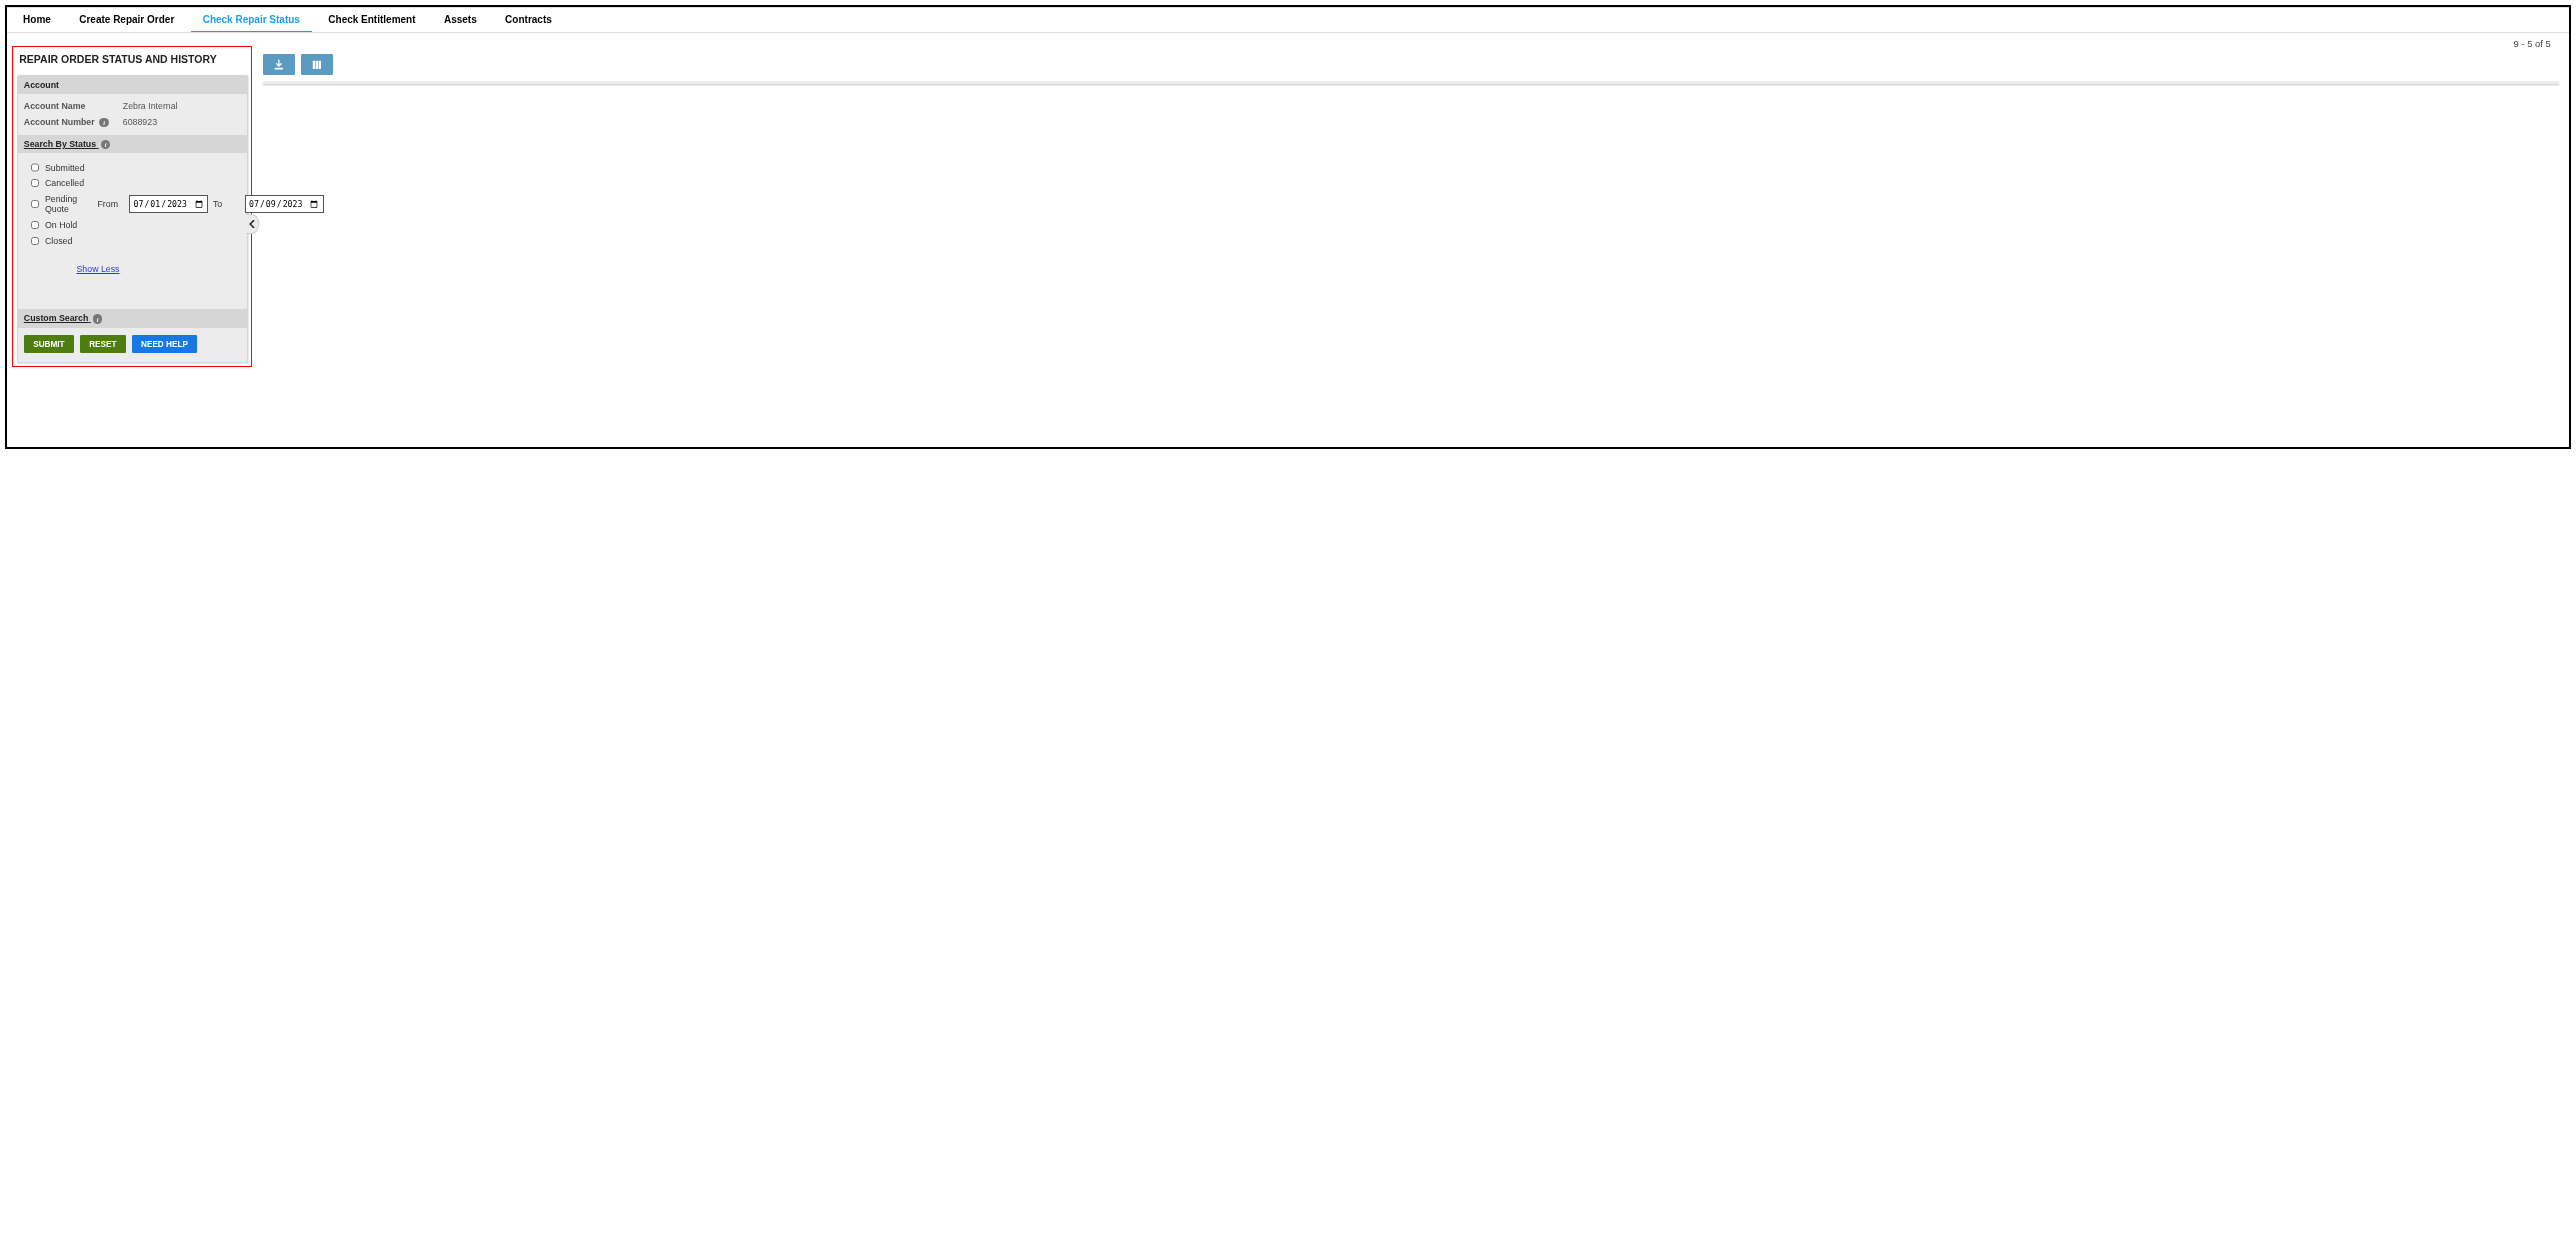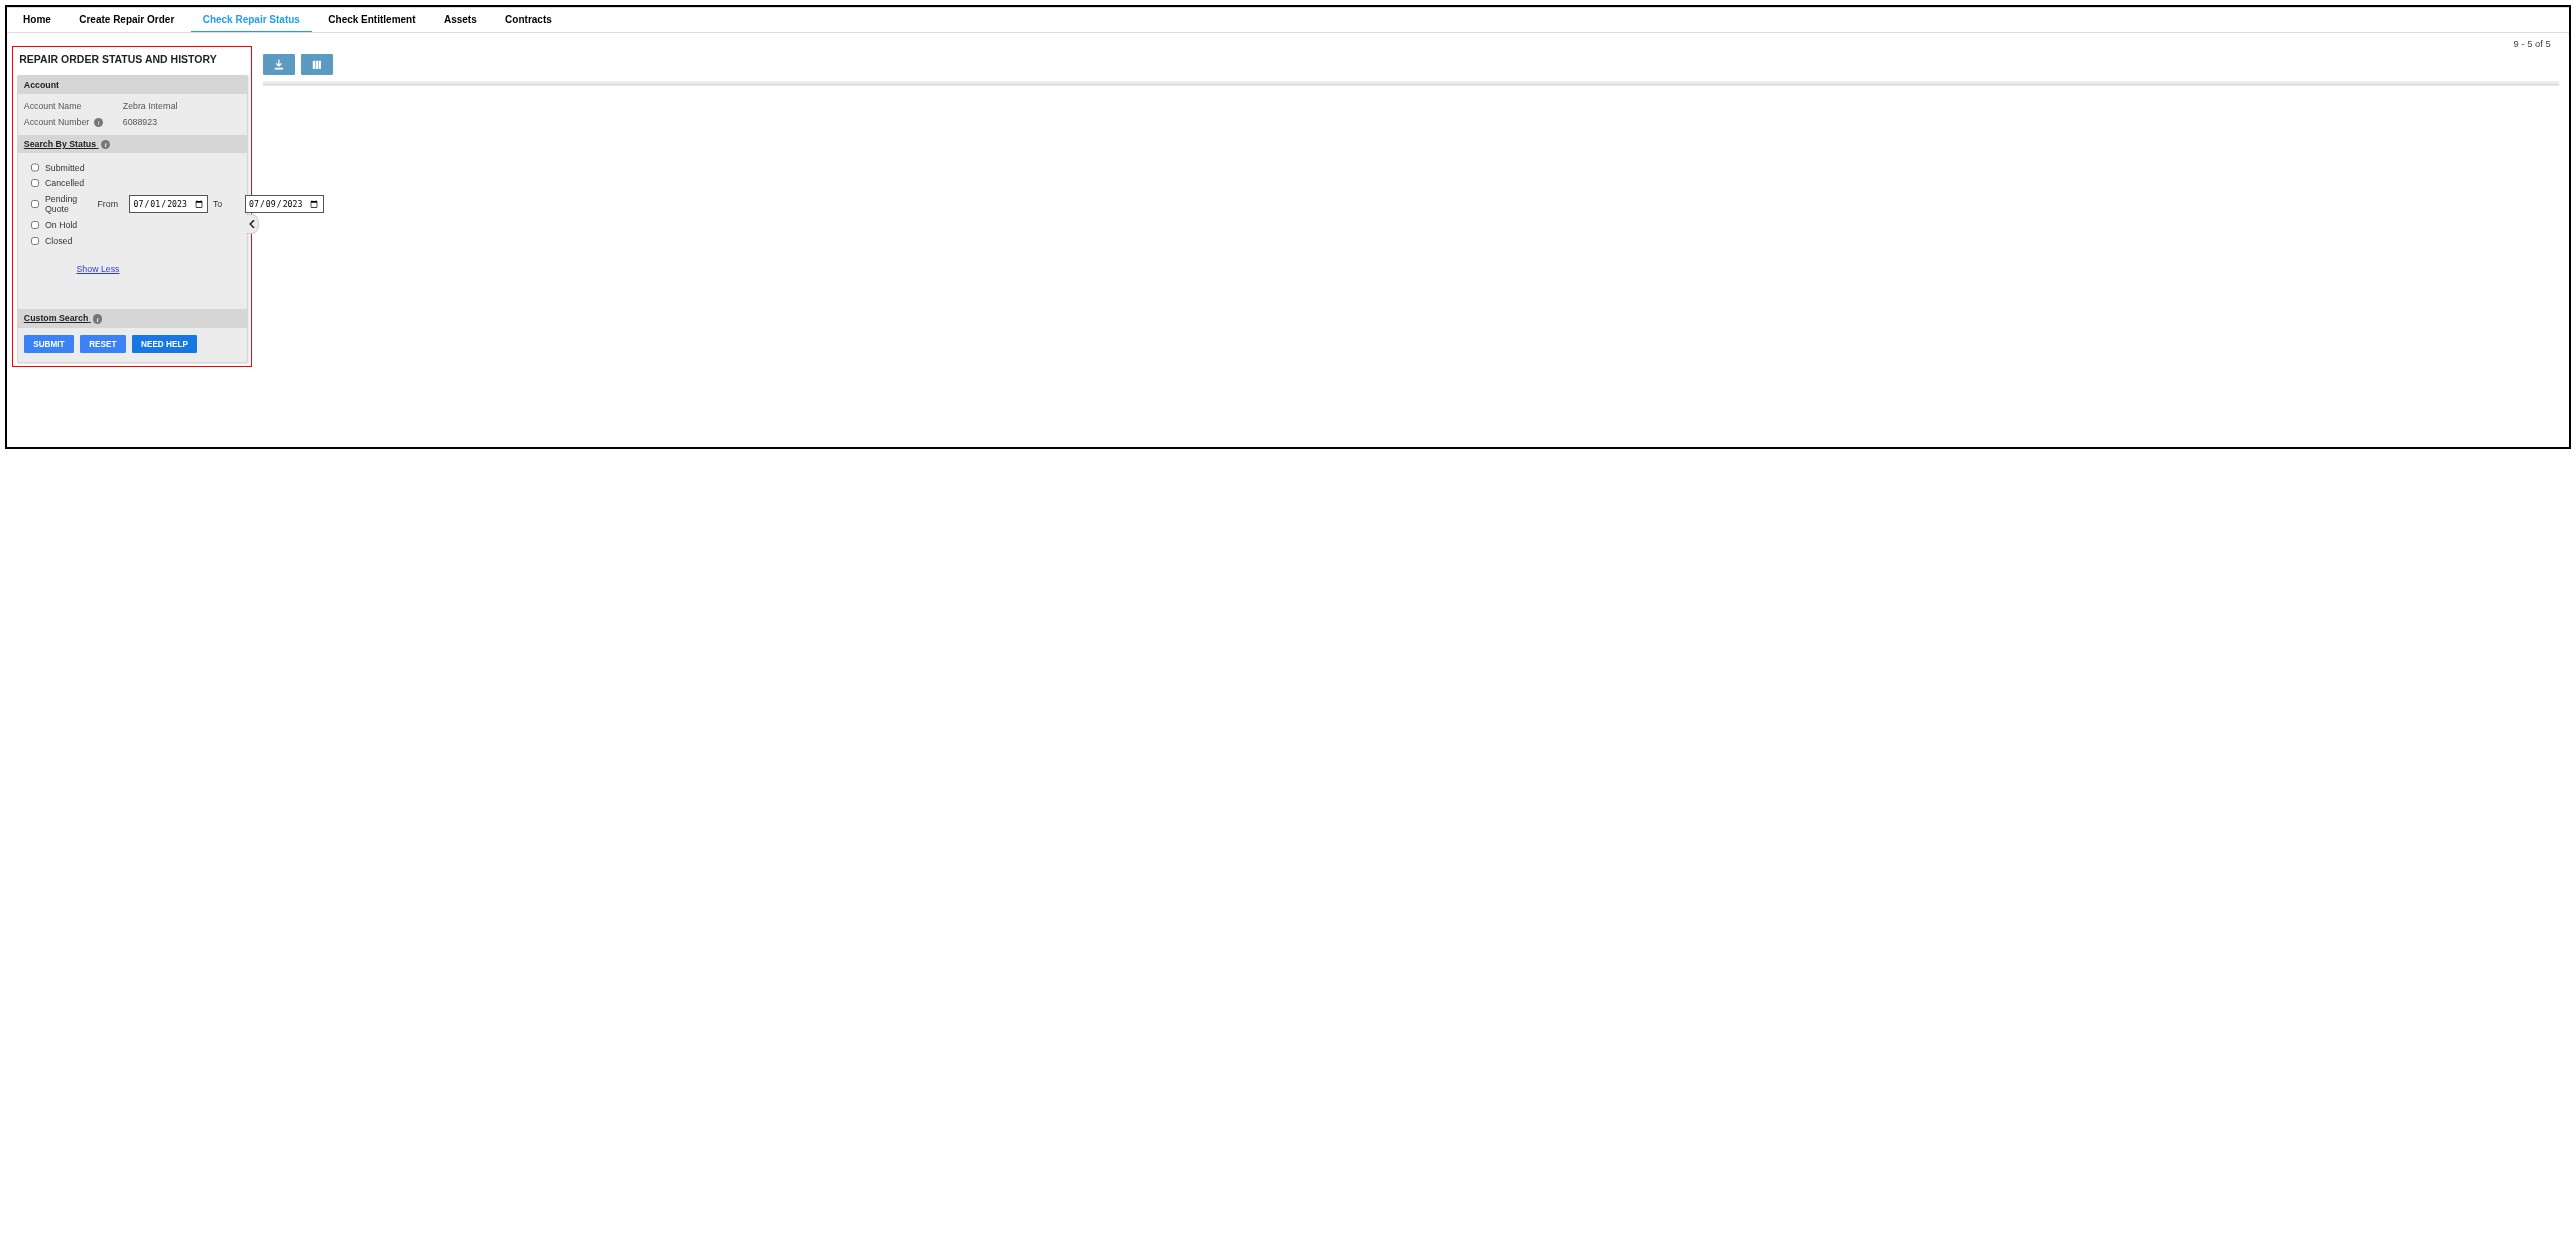--- a/index.html
+++ b/index.html
@@ -127,21 +127,21 @@
     color: #fff;
     font-size: 6.4px;
     font-style: italic;
     font-family: Georgia, serif;
     margin-left: 2.3px;
     vertical-align: middle;
   }
 
   .kv-rows { padding: 3.5px 5.8px 4.7px 5.8px; }
   .kv-row { display: flex; padding: 2.9px 0; font-size: 8.8px; color: #555; }
-  .kv-label { width: 99px; }
+  .kv-label { width: 99px; font-weight: bold; }
   .kv-value { color: #555; }
 
   .status-search-body {
     display: flex;
     padding: 9.4px 5.8px 4.7px 13px;
     gap: 8.2px;
   }
   .status-col { display: flex; flex-direction: column; gap: 5.8px; }
   .status-check-row { display: flex; align-items: center; gap: 5.8px; font-size: 8.8px; color: #333; }
   .status-check-row input[type="checkbox"] { width: 8.2px; height: 8.2px; }
@@ -172,21 +172,21 @@
   }
   .btn {
     border: none;
     color: #fff;
     font-weight: 600;
     padding: 4.7px 9.4px;
     font-size: 8.2px;
     cursor: pointer;
     border-radius: 1.2px;
   }
-  .btn.light { background: #3b82f6; text-align: right; }
+  .btn.light { background: #4d7c0f; text-align: right; }
   .btn.primary { background: #1677e5; }
 
   
   .main-col { flex: 1; }
   .toolbar-row {
     display: flex;
     gap: 5.8px;
     padding: 8.2px 0 3.5px 4.7px;
   }
   .icon-btn {

